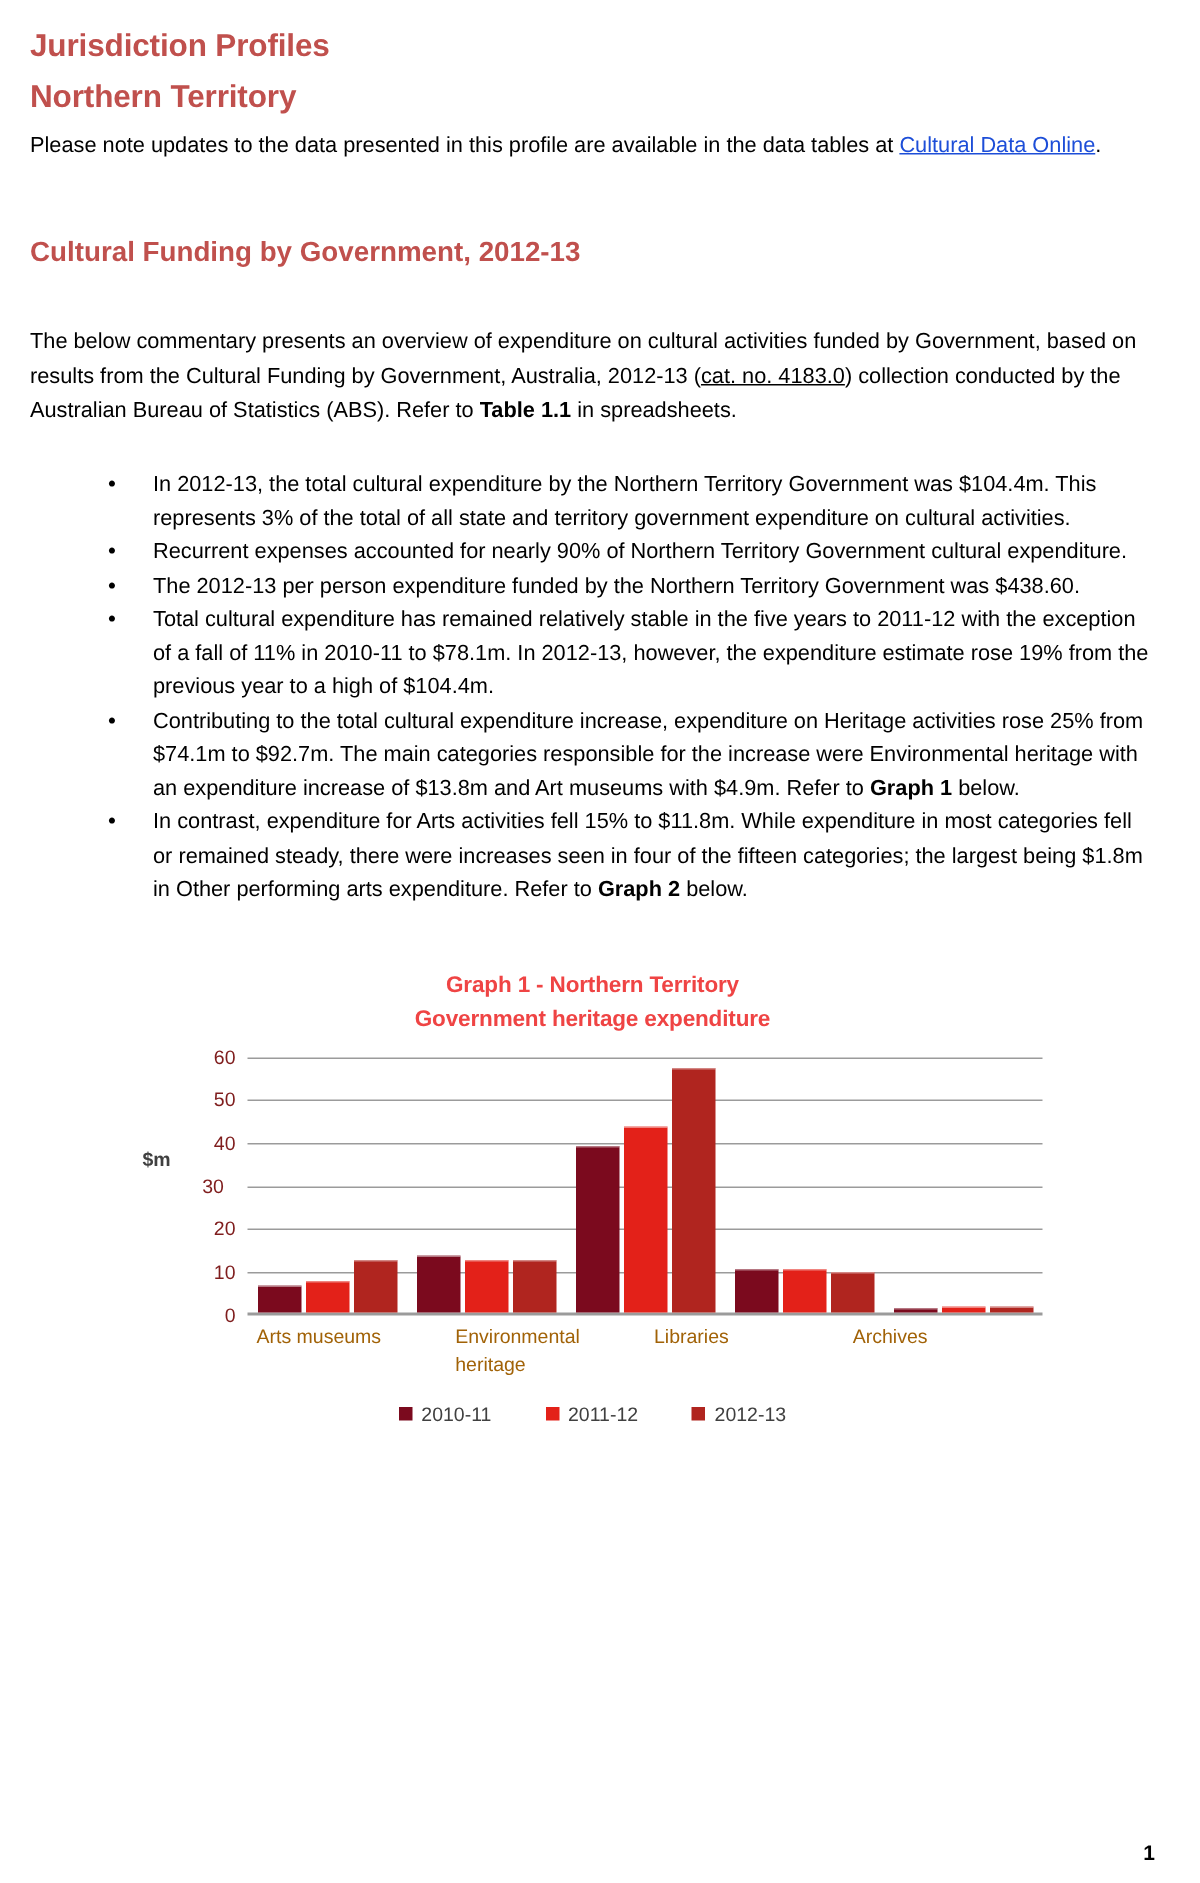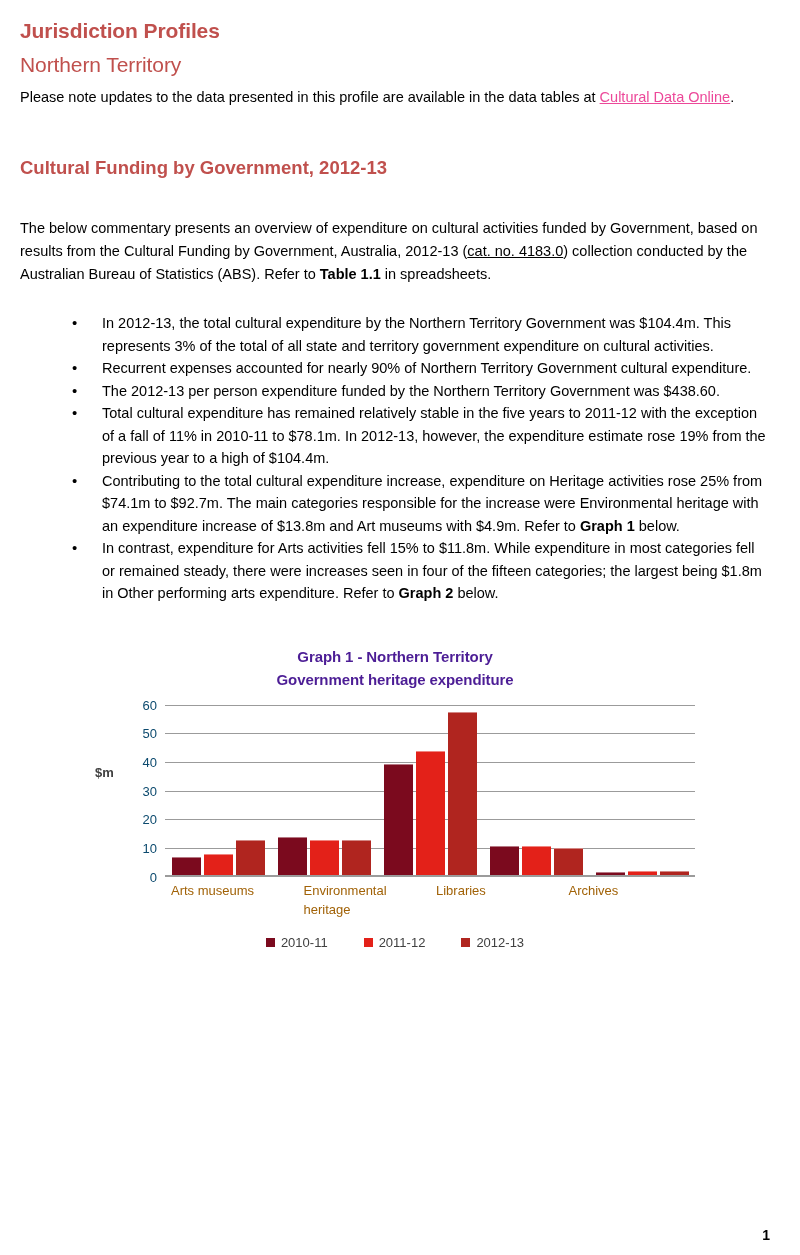--- a/index.html
+++ b/index.html
@@ -23,33 +23,33 @@
     color: #C0504D;
     font-size: 21px;
     font-weight: bold;
     margin: 0 0 0 0;
     line-height: 34px;
     letter-spacing: -0.1px;
   }
   h1.doc-subtitle {
     color: #C0504D;
     font-size: 21px;
-    font-weight: normal;
+    font-weight: bold;
     margin: 0 0 4px 0;
     line-height: 34px;
     letter-spacing: -0.1px;
   }
   p.intro {
     font-size: 14.5px;
     line-height: 23px;
     margin: 4px 0 0 0;
     max-width: 750px;
   }
   a.link {
-    color: #ec4899;
+    color: #1d4ed8;
     text-decoration: underline;
   }
   h2.section-title {
     color: #C0504D;
     font-size: 18.5px;
     font-weight: bold;
     margin: 46px 0 0 0;
     line-height: 26px;
   }
   p.body-text {
@@ -86,21 +86,21 @@
   .chart-wrap {
     position: relative;
     margin: 40px auto 0 auto;
     width: 600px;
     height: 370px;
   }
   .chart-title {
     text-align: center;
     font-size: 15px;
     font-weight: bold;
-    color: #4c1d95;
+    color: #ef4444;
     line-height: 23px;
     margin: 0 0 14px 0;
     letter-spacing: -0.1px;
   }
   .plot-outer {
     position: relative;
     height: 180px;
     margin-left: 0;
   }
   .axis-label-y {
@@ -115,21 +115,21 @@
     position: absolute;
     left: 32px;
     top: 0;
     width: 30px;
     height: 172px;
   }
   .y-tick {
     position: absolute;
     right: 0;
     font-size: 13px;
-    color: #0c4a6e;
+    color: #7f1d1d;
     transform: translateY(-50%);
     text-align: right;
     width: 30px;
   }
   .plot-area {
     position: absolute;
     left: 70px;
     right: 0px;
     top: 0;
     height: 172px;
@@ -255,21 +255,21 @@
       <div>Graph 1 - Northern Territory</div>
       <div>Government heritage expenditure</div>
     </div>
 
     <div class="plot-outer">
       <div class="axis-label-y">$m</div>
       <div class="y-ticks">
           <div class="y-tick" style="top: 172px;">0</div>
           <div class="y-tick" style="top: 143.333px;">10</div>
           <div class="y-tick" style="top: 114.667px;">20</div>
-          <div class="y-tick" style="top: 86px;">30</div>
+          <div class="y-tick" style="top: 86px; text-align: center;">30</div>
           <div class="y-tick" style="top: 57.3333px;">40</div>
           <div class="y-tick" style="top: 28.6667px;">50</div>
           <div class="y-tick" style="top: 0px;">60</div>
         </div>
       <div class="plot-area">
         <div class="gridlines">
             <div class="gridline" style="top: 143.333px;"></div>
             <div class="gridline" style="top: 114.667px;"></div>
             <div class="gridline" style="top: 86px;"></div>
             <div class="gridline" style="top: 57.3333px;"></div>

